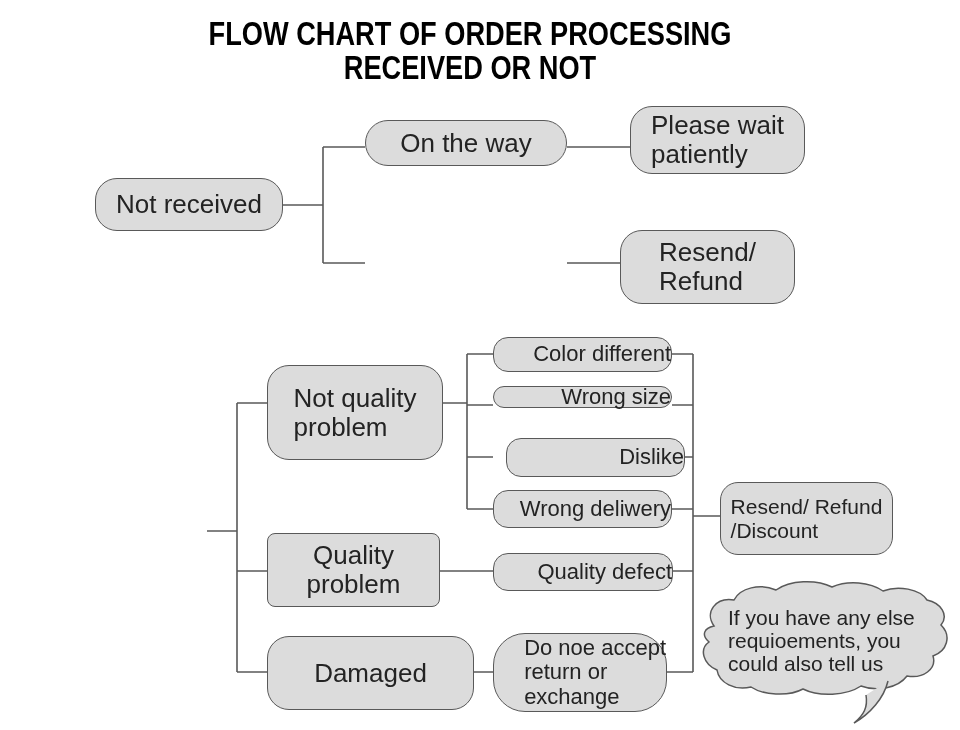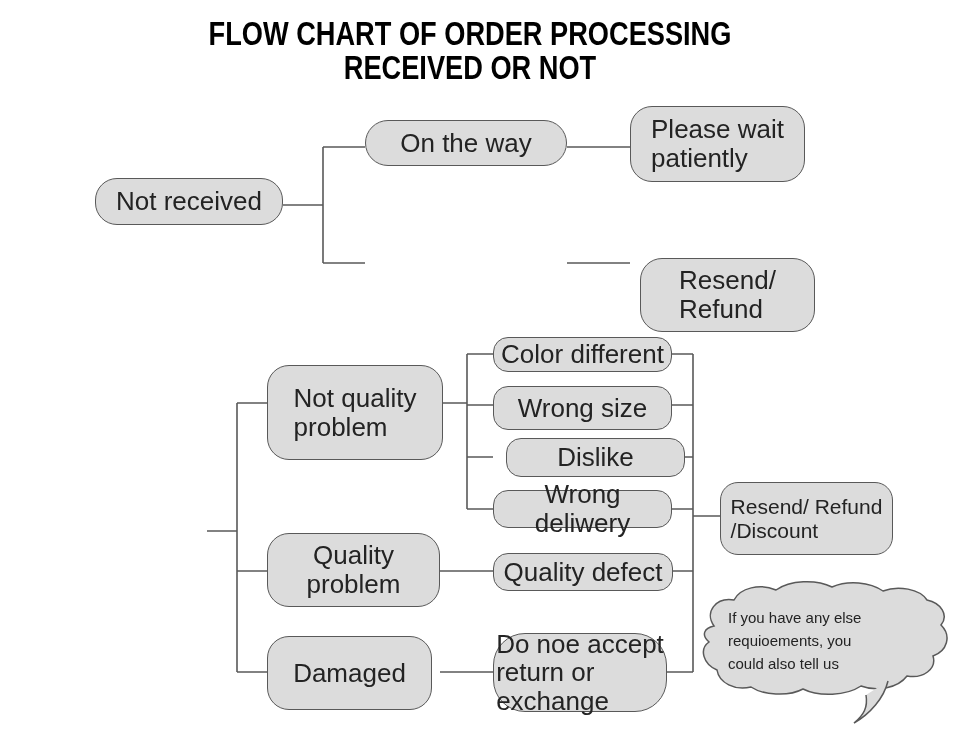--- a/index.html
+++ b/index.html
@@ -24,46 +24,46 @@
   .node{
     position:absolute;box-sizing:border-box;
     background:var(--box-fill);border:1.5px solid var(--box-border);
     display:flex;align-items:center;justify-content:center;
     color:var(--text);
   }
   .node span{white-space:pre-line;display:block;line-height:1.1;}
   .t-center span{text-align:center;}
   .t-left span{text-align:left;}
   .fs26{font-size:26px;}
-  .fs22{font-size:26px;}
+  .fs22{font-size:22px;justify-content:flex-end;}
   .fs21{font-size:21px;}
 
   
-  #n-not-received  {left:95px;  top:178px; width:188px; height:47px; border-radius:22px;}
+  #n-not-received  {left:95px;  top:178px; width:188px; height:53px; border-radius:22px;}
   #n-on-the-way    {left:365px; top:120px; width:202px; height:46px; border-radius:26px;}
-  #n-please-wait   {left:630px; top:106px; width:175px; height:76px; border-radius:22px;}
+  #n-please-wait   {left:630px; top:106px; width:175px; height:68px; border-radius:22px;}
   #n-returned-lost {left:365px; top:236px; width:202px; height:55px; border-radius:26px;}
-  #n-resend-refund {left:640px; top:230px; width:175px; height:74px; border-radius:22px;margin-top:28px;}
+  #n-resend-refund {left:620px; top:230px; width:175px; height:74px; border-radius:22px;}
 
   
   #n-received        {left:20px;  top:504px; width:187px; height:55px; border-radius:22px;}
   #n-not-quality     {left:267px; top:365px; width:176px; height:95px; border-radius:22px;}
-  #n-quality-problem {left:267px; top:533px; width:173px; height:74px; border-radius:22px;}
-  #n-damaged         {left:267px; top:636px; width:165px; height:74px; border-radius:22px;}
+  #n-quality-problem {left:267px; top:533px; width:173px; height:74px; border-radius:8px;}
+  #n-damaged         {left:267px; top:636px; width:207px; height:74px; border-radius:22px;}
   #n-color-different {left:493px; top:337px; width:179px; height:35px; border-radius:15px;}
-  #n-wrong-size      {left:493px; top:386px; width:179px; height:44px; border-radius:15px;}
+  #n-wrong-size      {left:493px; top:386px; width:179px; height:22px; border-radius:15px;}
   #n-dislike         {left:506px; top:438px; width:179px; height:39px; border-radius:15px;}
   #n-wrong-delivery  {left:493px; top:490px; width:179px; height:38px; border-radius:15px;}
   #n-quality-defect  {left:493px; top:553px; width:180px; height:38px; border-radius:15px;}
   #n-do-noe-accept   {left:493px; top:633px; width:174px; height:79px; border-radius:32px;}
   #n-resolution      {left:720px; top:482px; width:173px; height:73px; border-radius:18px;}
 
   .bubble-text{
     position:absolute;left:728px;top:606px;width:210px;
-    color:var(--text);font-size:15px;line-height:23px;white-space:pre-line;
+    color:var(--text);font-size:21px;line-height:23px;white-space:pre-line;
   }
   svg.layer{position:absolute;left:0;top:0;width:960px;height:730px;}
   .connector{stroke:var(--line);stroke-width:1.6;fill:none;}
   .cloud{fill:var(--box-fill);stroke:var(--box-border);stroke-width:1.5;}
 </style>
 </head>
 <body>
 
 <div class="canvas">
 

